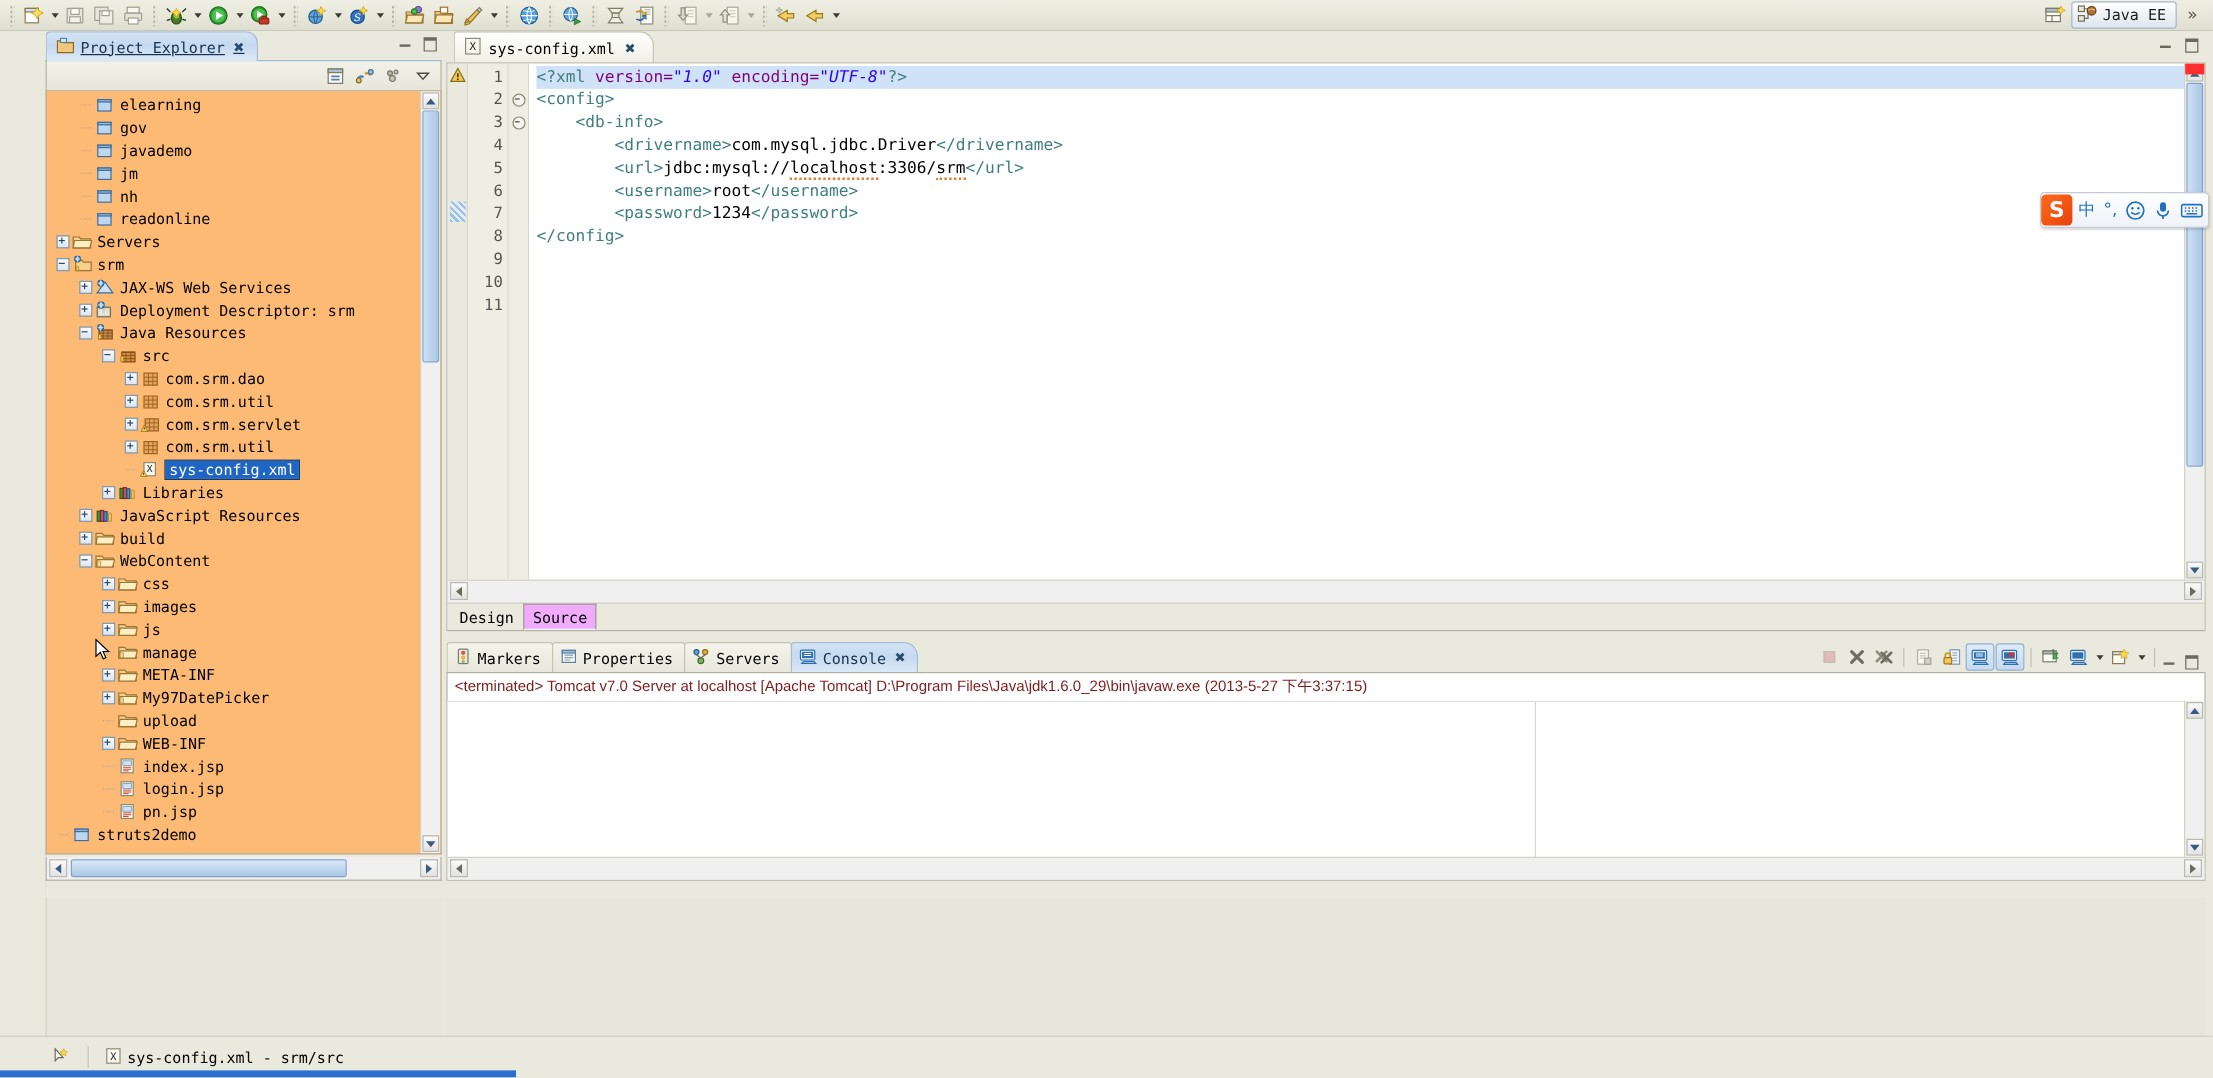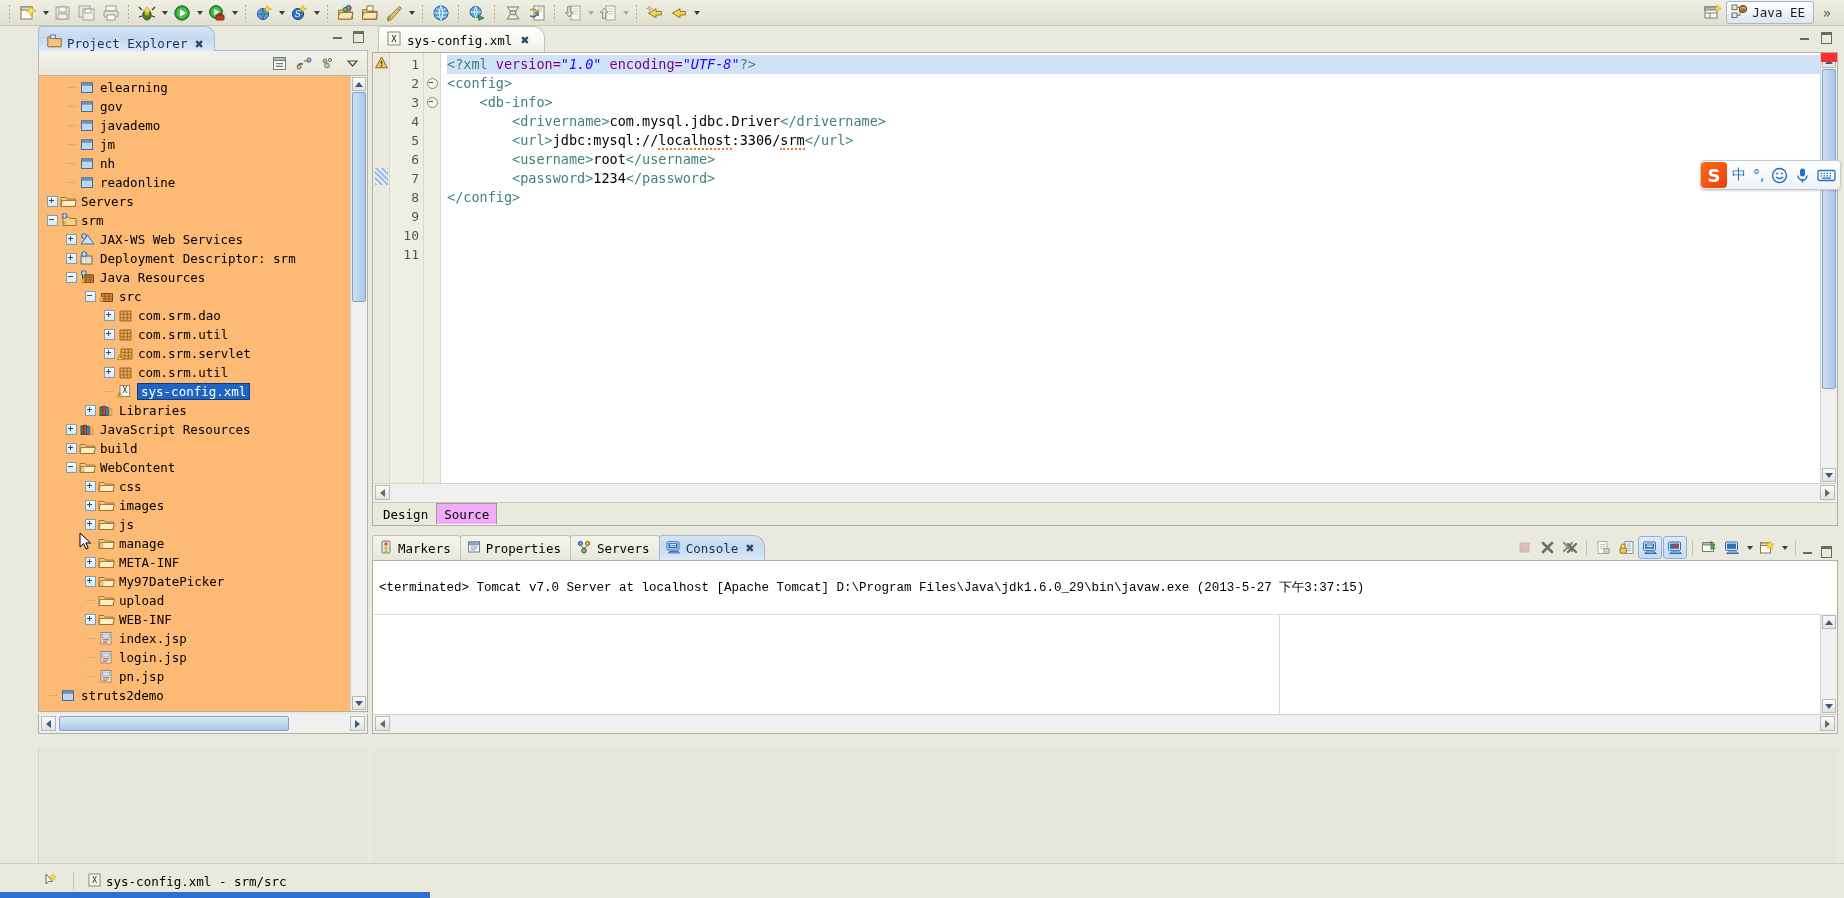--- a/index.html
+++ b/index.html
@@ -84,29 +84,30 @@
   }
 
   
   #explorer { left: 38px; top: 26px; width: 330px; height: 708px; }
   .view-tabrow {
     position: relative; height: 24px;
     background: #e9e9dd;
   }
   .view-tab {
     position: absolute; left: 0; top: 0; height: 24px;
-    display: flex; align-items: flex-end; gap: 5px;
+    display: flex; align-items: center; gap: 5px;
     padding: 0 10px 0 8px;
     background: linear-gradient(to bottom,#d5e4f5 0%,#c5d9ef 45%,#dce9f8 100%);
     border-top-left-radius: 4px; border-top-right-radius: 10px;
     border: 1px solid #a4bcd6; border-bottom: none;
     color: #16324f;
     font-family: "DejaVu Sans Mono", monospace;
     font-size: 12.5px;
     white-space: nowrap;
+    text-decoration: underline;
   }
   .tab-close {
     font-family: "DejaVu Sans", sans-serif;
     font-size: 11px; color: #2a4a6b; margin-left: 2px;
   }
   .view-tabctl {
     position: absolute; right: 4px; top: 3px;
     display: flex; align-items: center; gap: 7px;
   }
   .mini-min, .mini-max {
@@ -357,22 +358,22 @@
     border:1px solid #8fb0d4; border-radius:3px;
     background:linear-gradient(to bottom,#dfeaf8,#c6daf0);
   }
   .ct-sep { width:1px; height:16px; background:#c2c2b2; margin:0 4px;}
   .cs-body {
     position:absolute; left:0; right:0; top:26px; bottom:0;
     border:1px solid #b0b0a0; background:#fff; box-sizing:border-box;
     display:flex; flex-direction:column;
   }
   .cs-head {
-    font-family:Liberation Mono, monospace; font-size:12.5px;
-    padding:18px 6px; white-space:nowrap; color:#000000;
+    font-family:Liberation Sans, sans-serif; font-size:12.5px;
+    padding:3px 6px; white-space:nowrap; color:#7f1d1d;
     flex:0 0 auto;
   }
   .cs-area { flex:1 1 auto; display:flex; min-height:0; position:relative;}
   .cs-text { flex:1 1 auto; background:#fff; position:relative; border-top:1px solid #dedede;}
   .cs-divider { position:absolute; top:0; bottom:0; width:1px; background:#d6d6d6;}
 
   
   .statusbar {
     position:absolute; left:0; bottom:0; width:1844px; height:34px;
     background:#e9e9dd; border-top:1px solid #cfcfc0;

